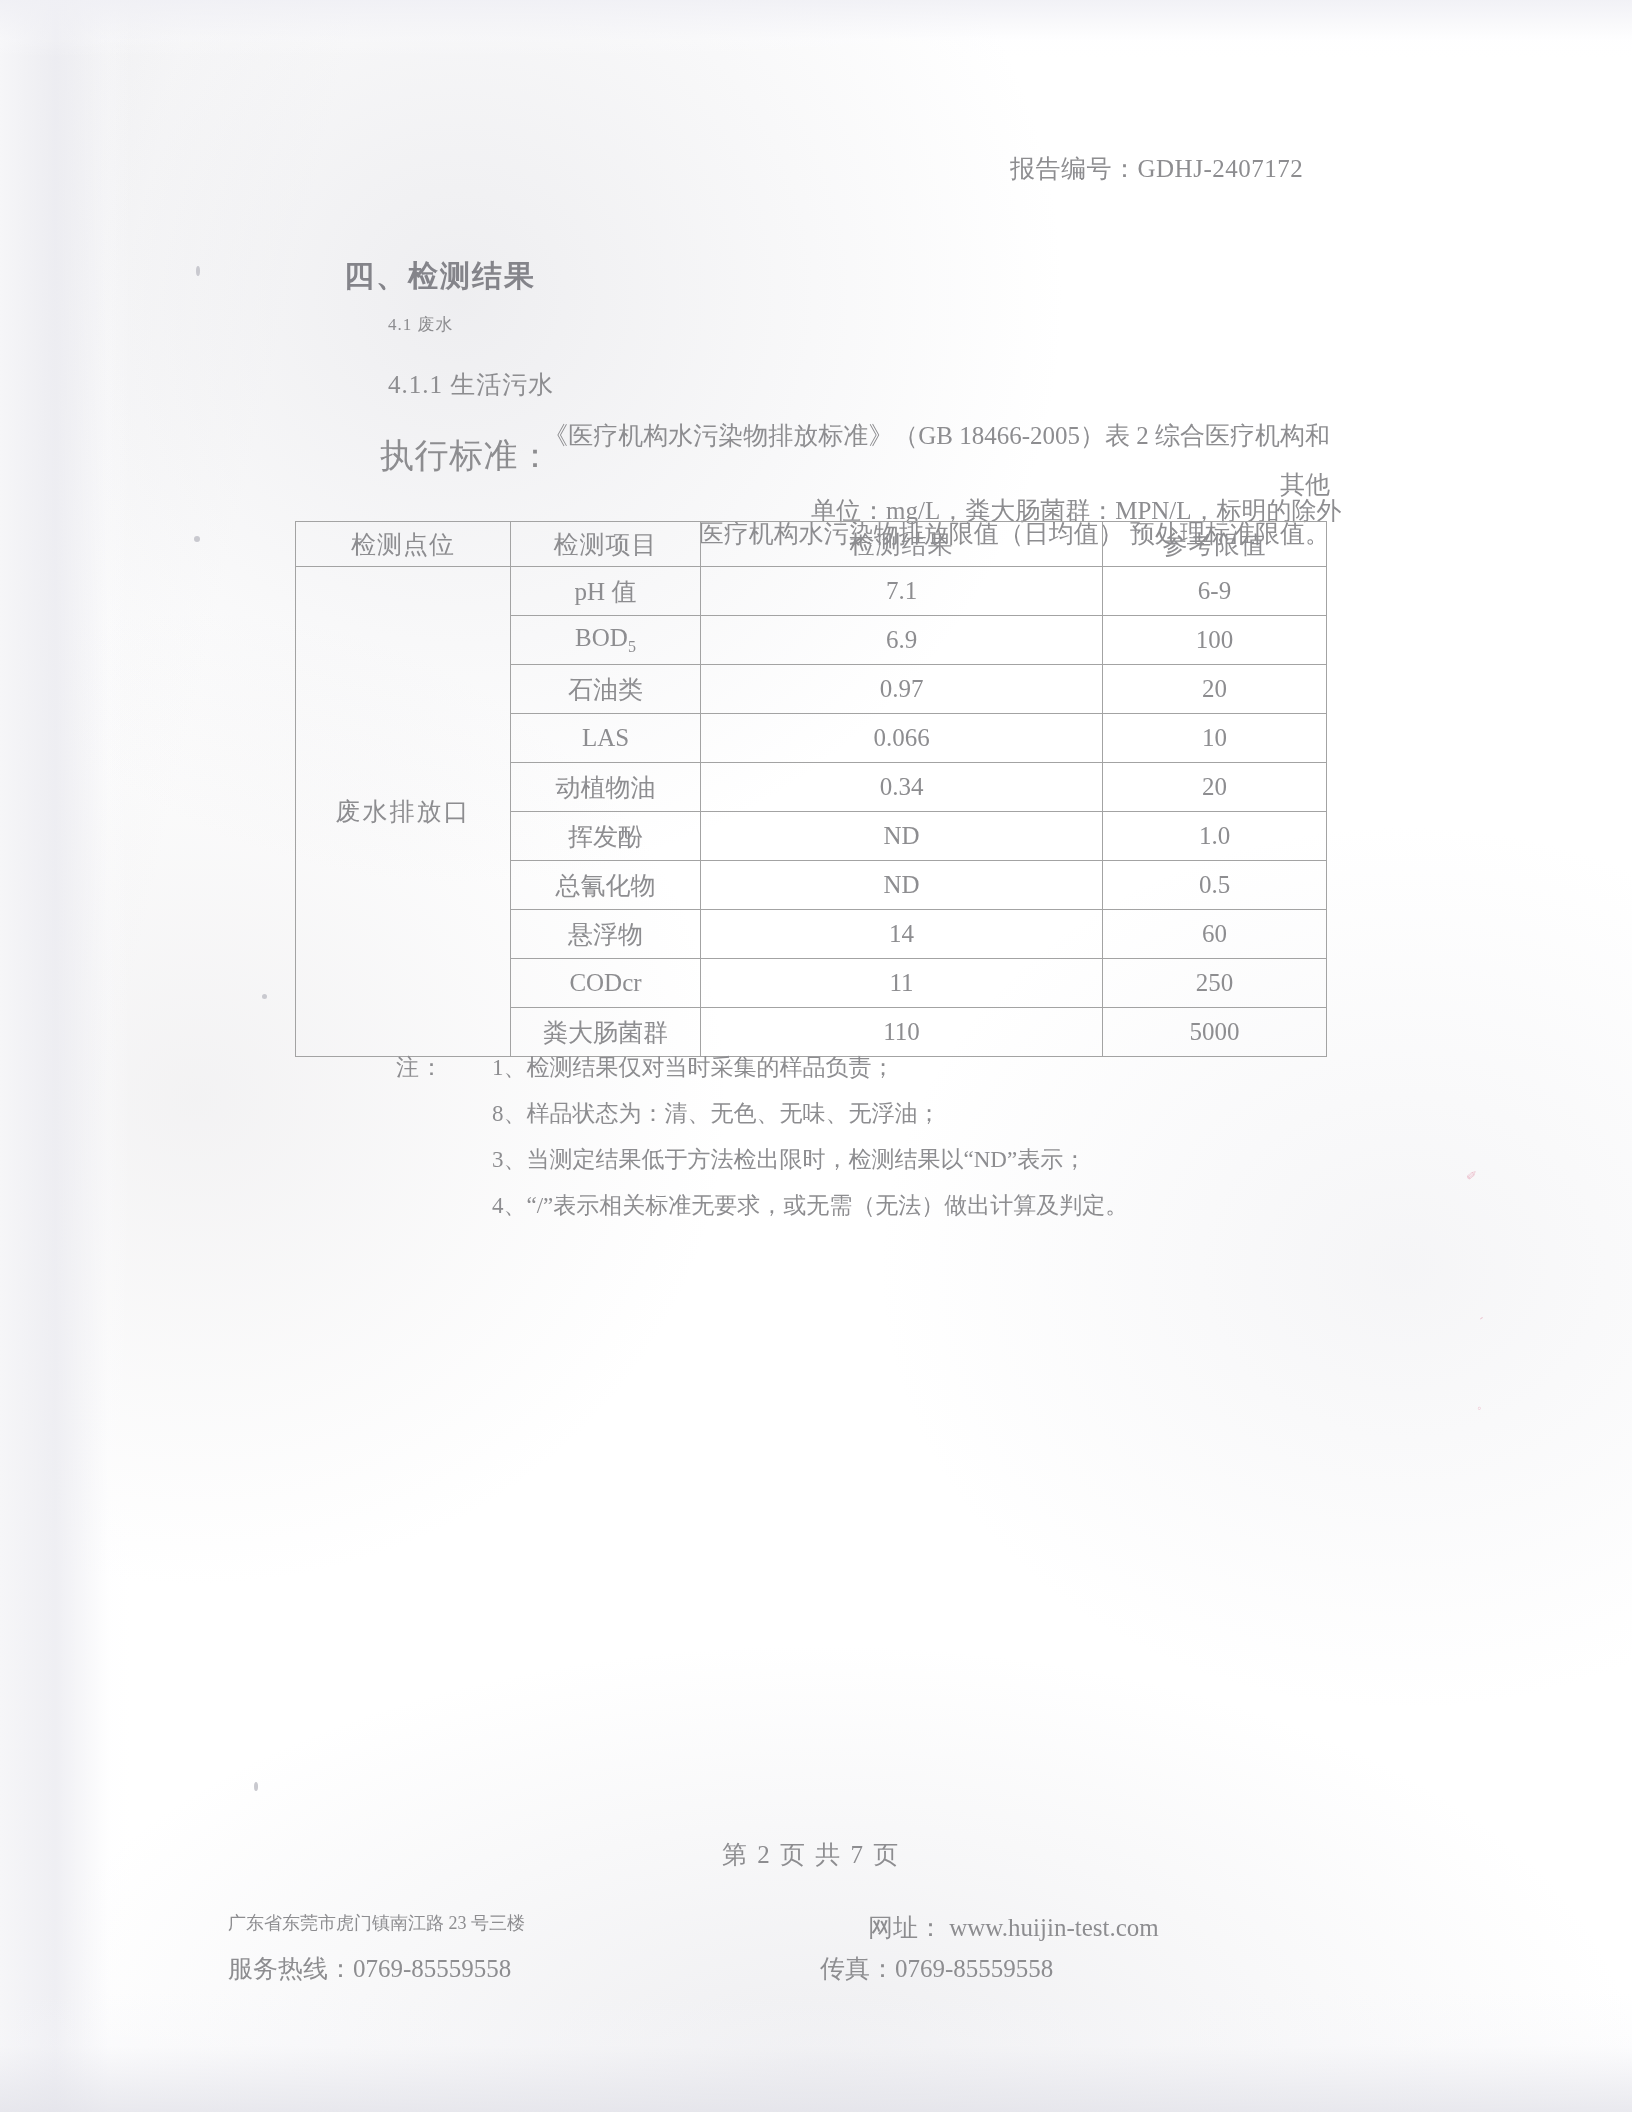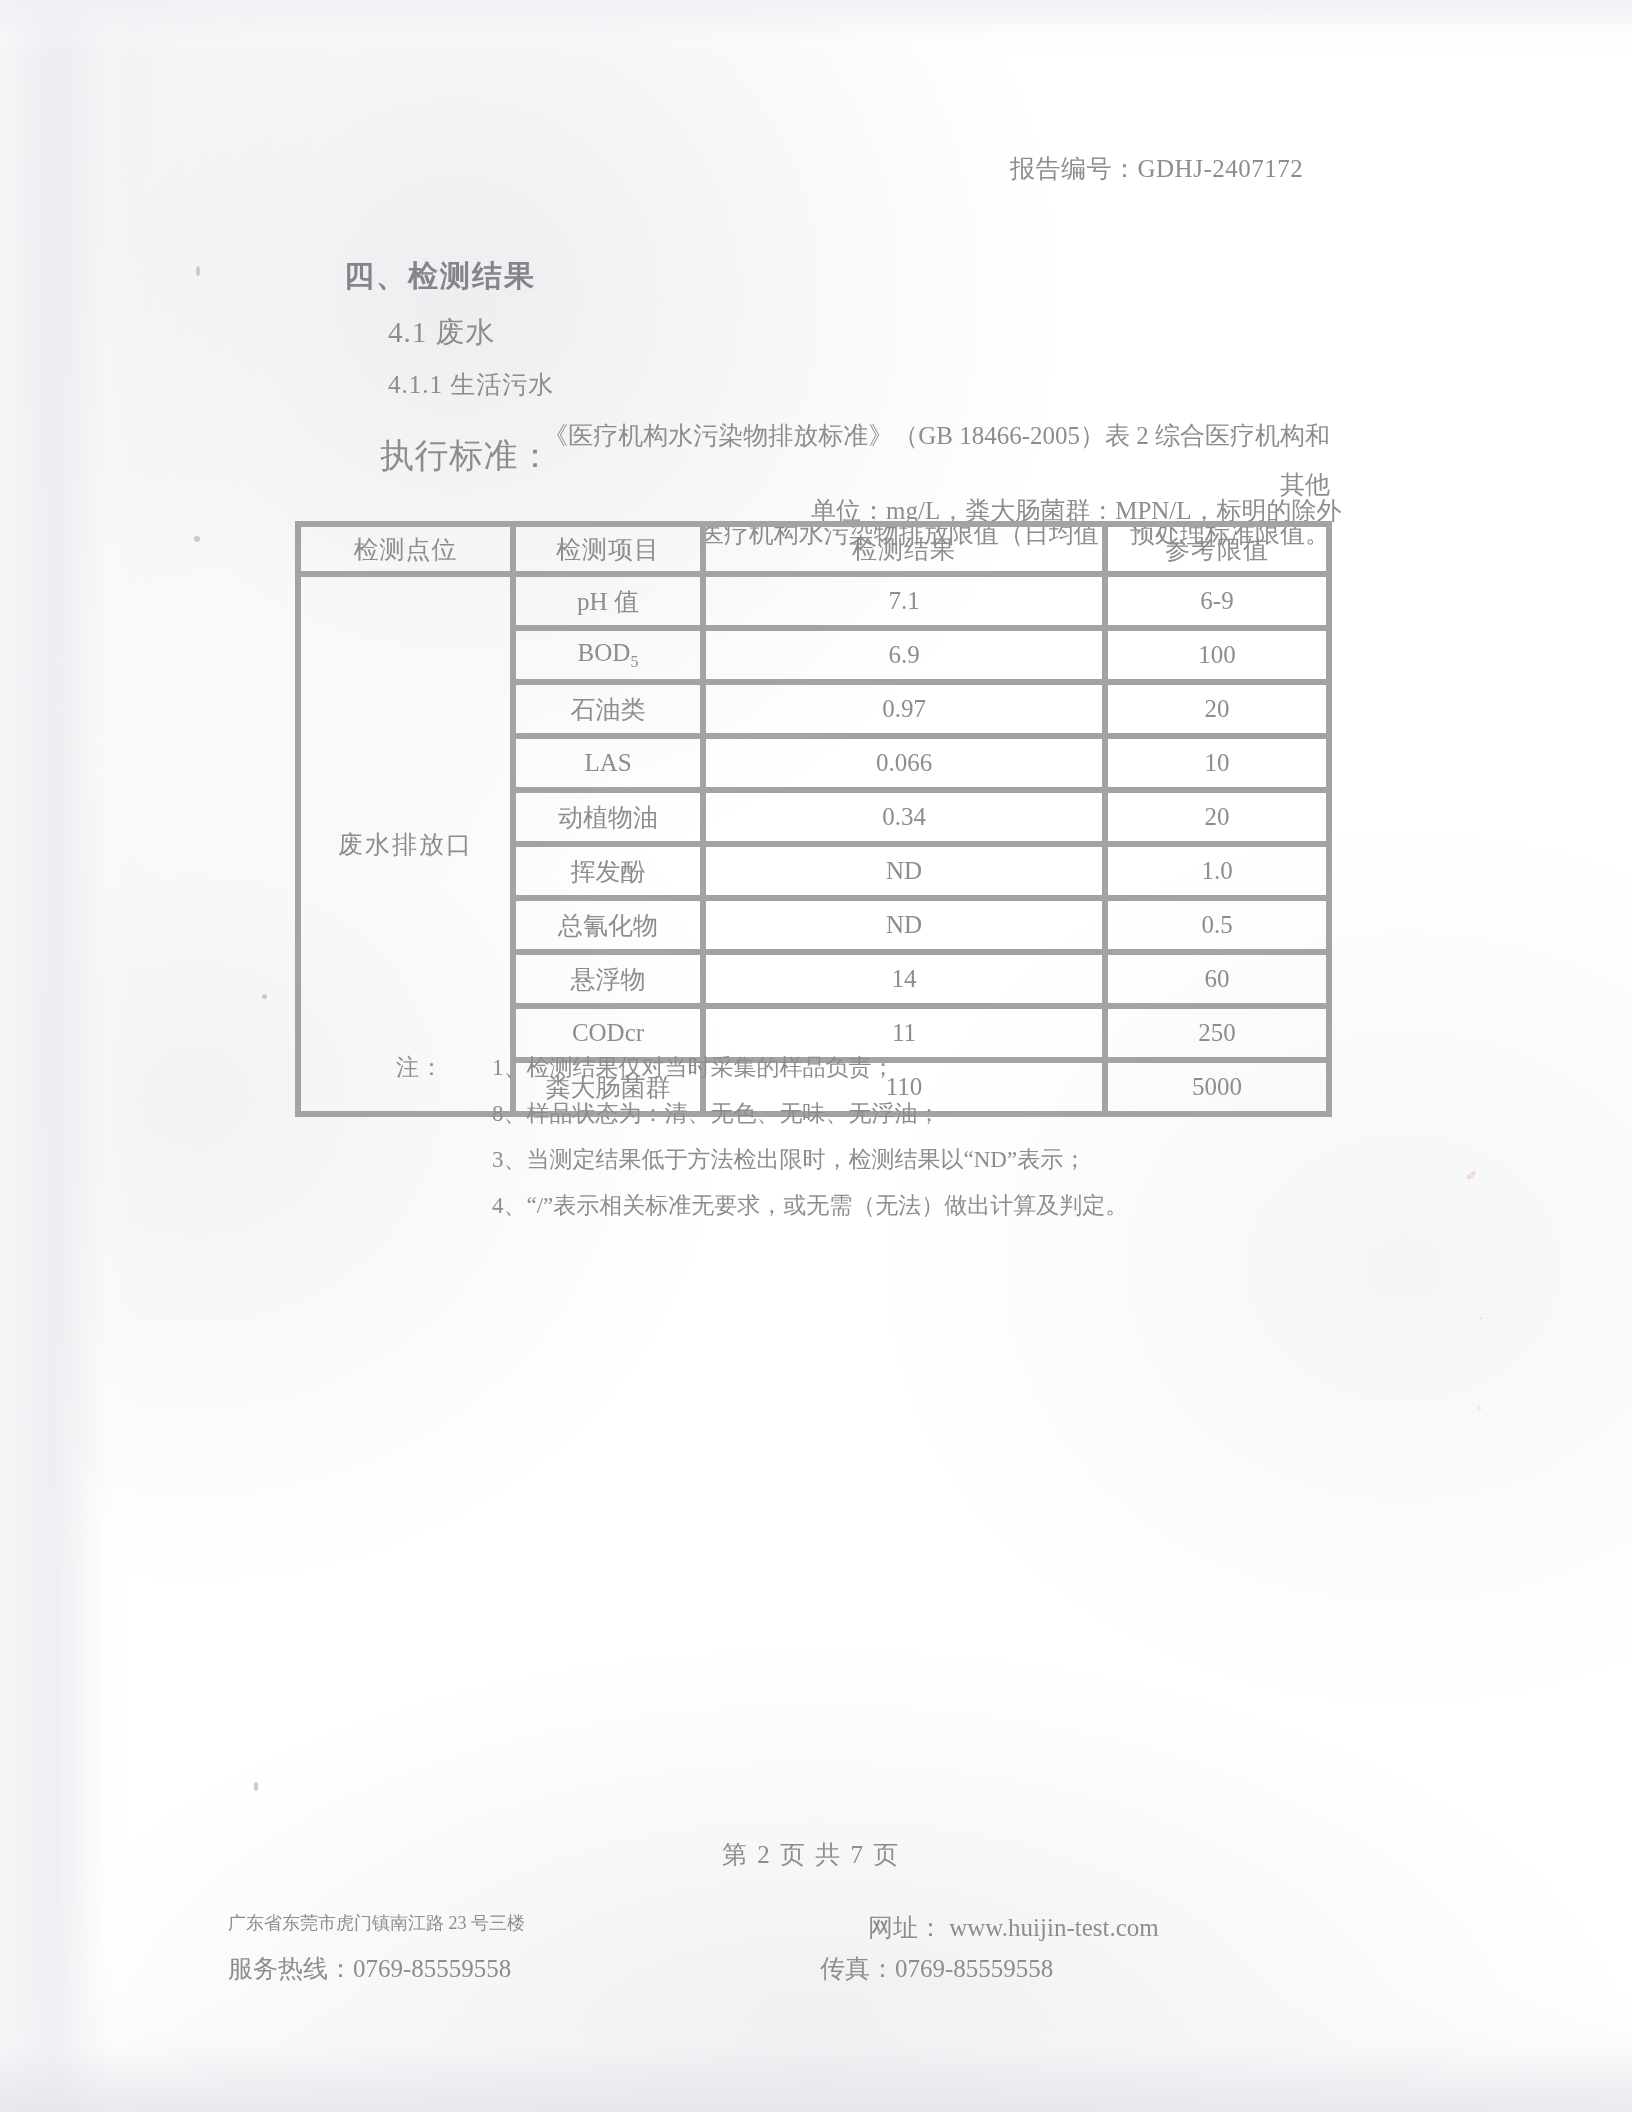--- a/index.html
+++ b/index.html
@@ -84,21 +84,21 @@
     font-size: 30px;
     font-weight: bold;
     letter-spacing: 2px;
     font-family: "DejaVu Serif", "Liberation Serif", serif;
     color: #84848a;
   }
   .h-sub1 {
     position: absolute;
     left: 388px;
     top: 313px;
-    font-size: 29px;
+    font-size: 17px;
     letter-spacing: 1px;
   }
   .h-sub2 {
     position: absolute;
     left: 388px;
     top: 368px;
     font-size: 25px;
     letter-spacing: 1px;
   }
   .std-label {
@@ -132,21 +132,21 @@
     left: 295px;
     top: 521px;
     width: 1031px;
   }
   table.results {
     border-collapse: collapse;
     width: 1031px;
     table-layout: fixed;
   }
   table.results td, table.results th {
-    border: 6px solid #a3a3a3;
+    border: 1px solid #a3a3a3;
     font-weight: normal;
     font-size: 25px;
     text-align: center;
     color: #8d8d90;
     padding: 0;
     height: 48px;
     font-family: "Liberation Serif", "DejaVu Serif", serif;
   }
   table.results th { height: 44px; letter-spacing: 1px; }
   .col-point { width: 215px; }

